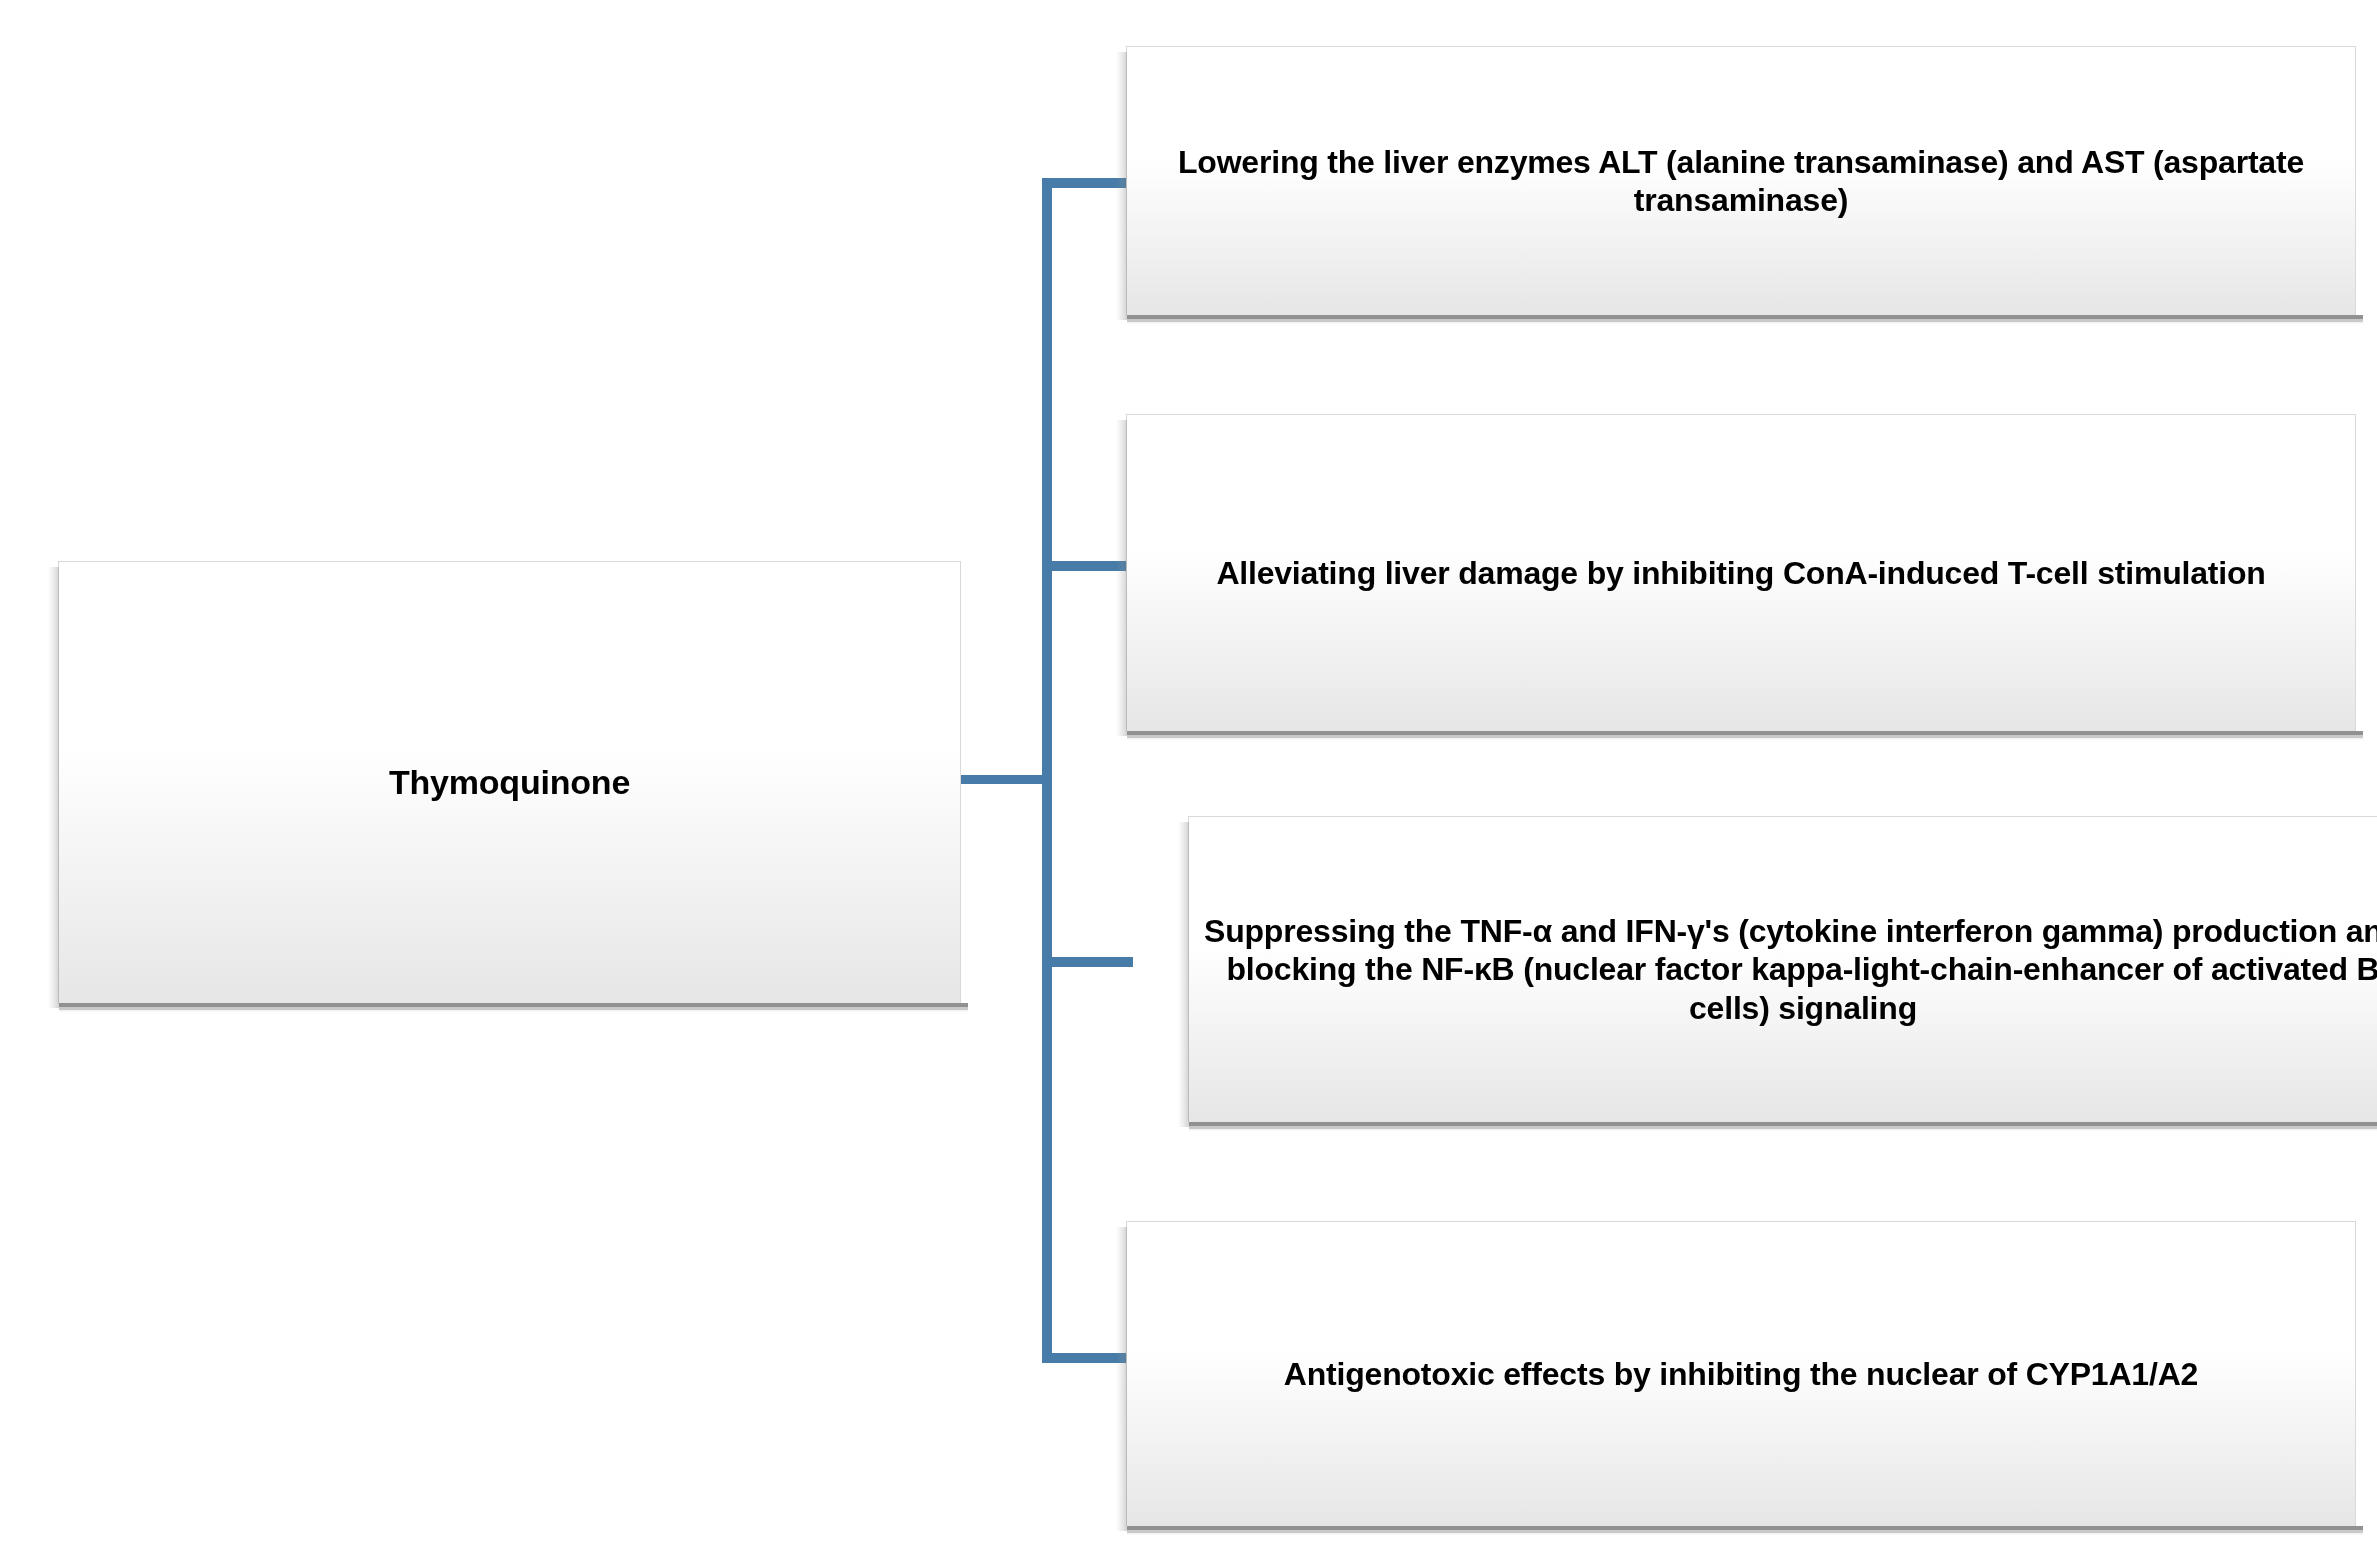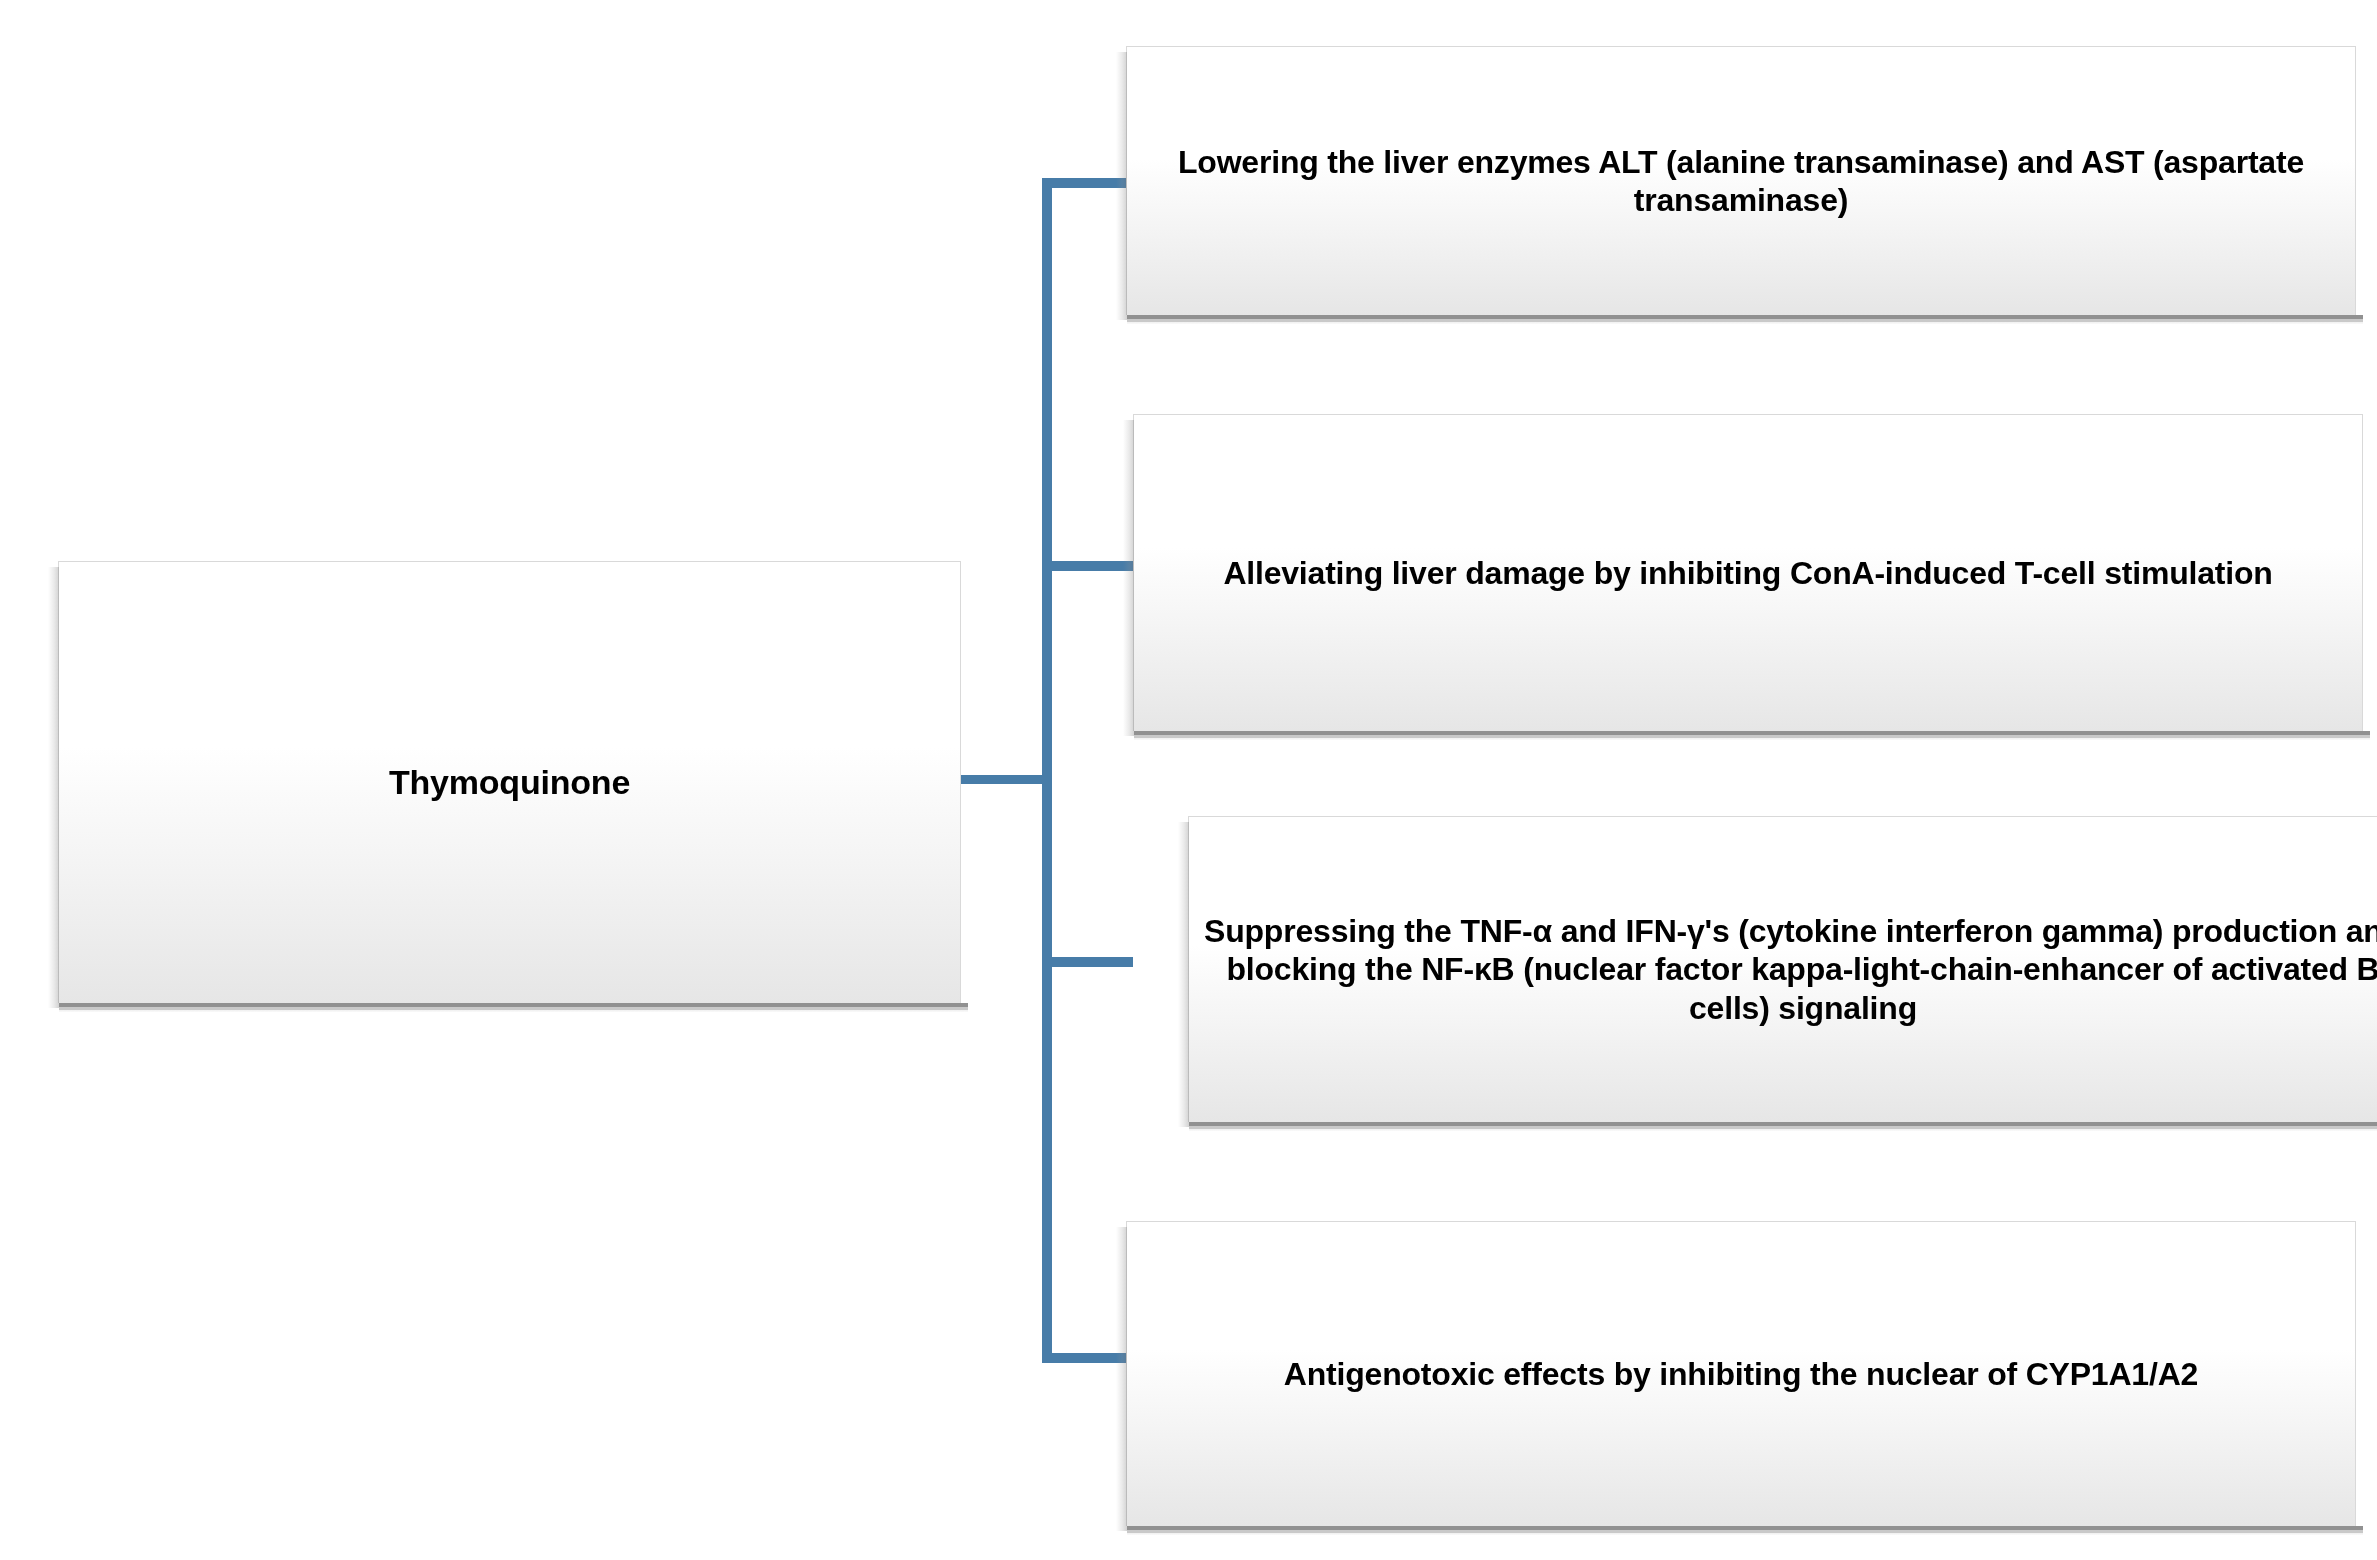--- a/index.html
+++ b/index.html
@@ -45,21 +45,21 @@
     letter-spacing:-0.2px;
   }
 
   
   #node-root{
     left:58px; top:561px; width:903px; height:442px;
   }
   #node-root .label{font-size:34px;}
 
   #node-1{ left:1126px; top:46px;   width:1230px; height:269px; }
-  #node-2{ left:1126px; top:414px;  width:1230px; height:317px;margin-left:7px; }
+  #node-2{ left:1126px; top:414px;  width:1230px; height:317px; }
   #node-3{ left:1188px; top:816px; width:1230px; height:306px; }
   #node-4{ left:1126px; top:1221px; width:1230px; height:305px; }
 
   #node-1 .label,#node-2 .label,#node-3 .label,#node-4 .label{
     font-size:32px;
     padding:0 10.8px;
   }
 
   
   .conn{position:absolute;background:#477CA8;}

